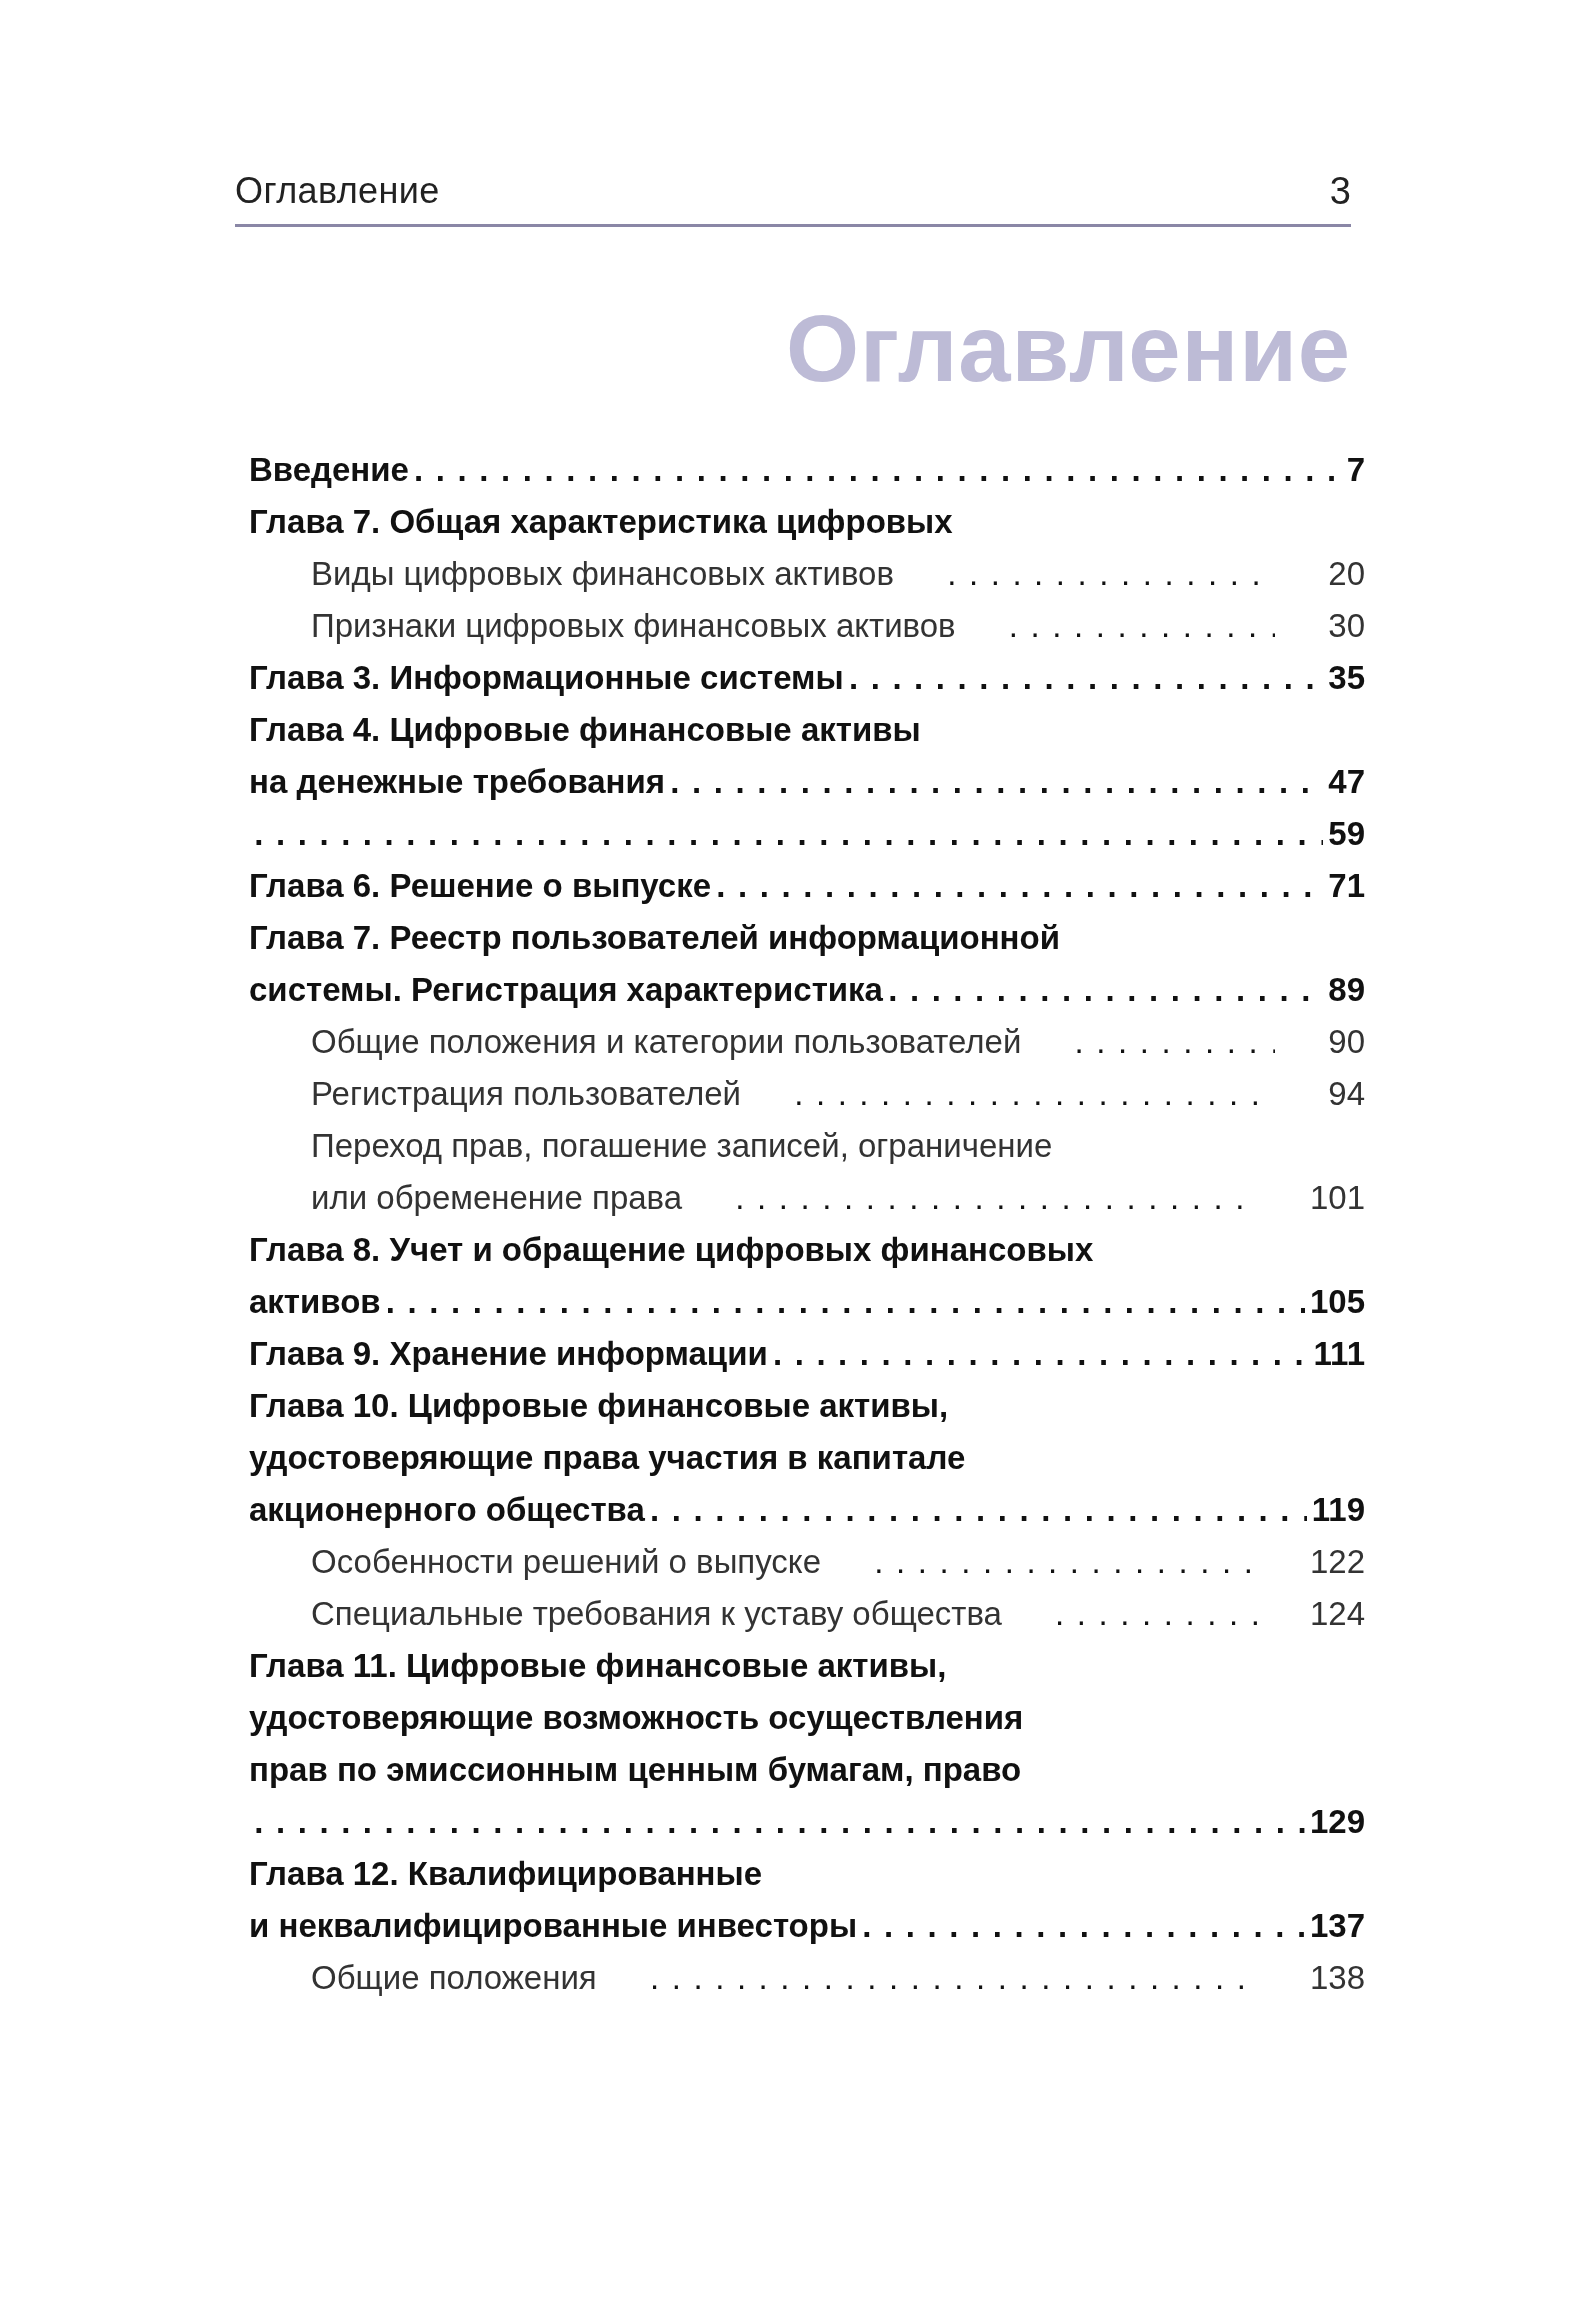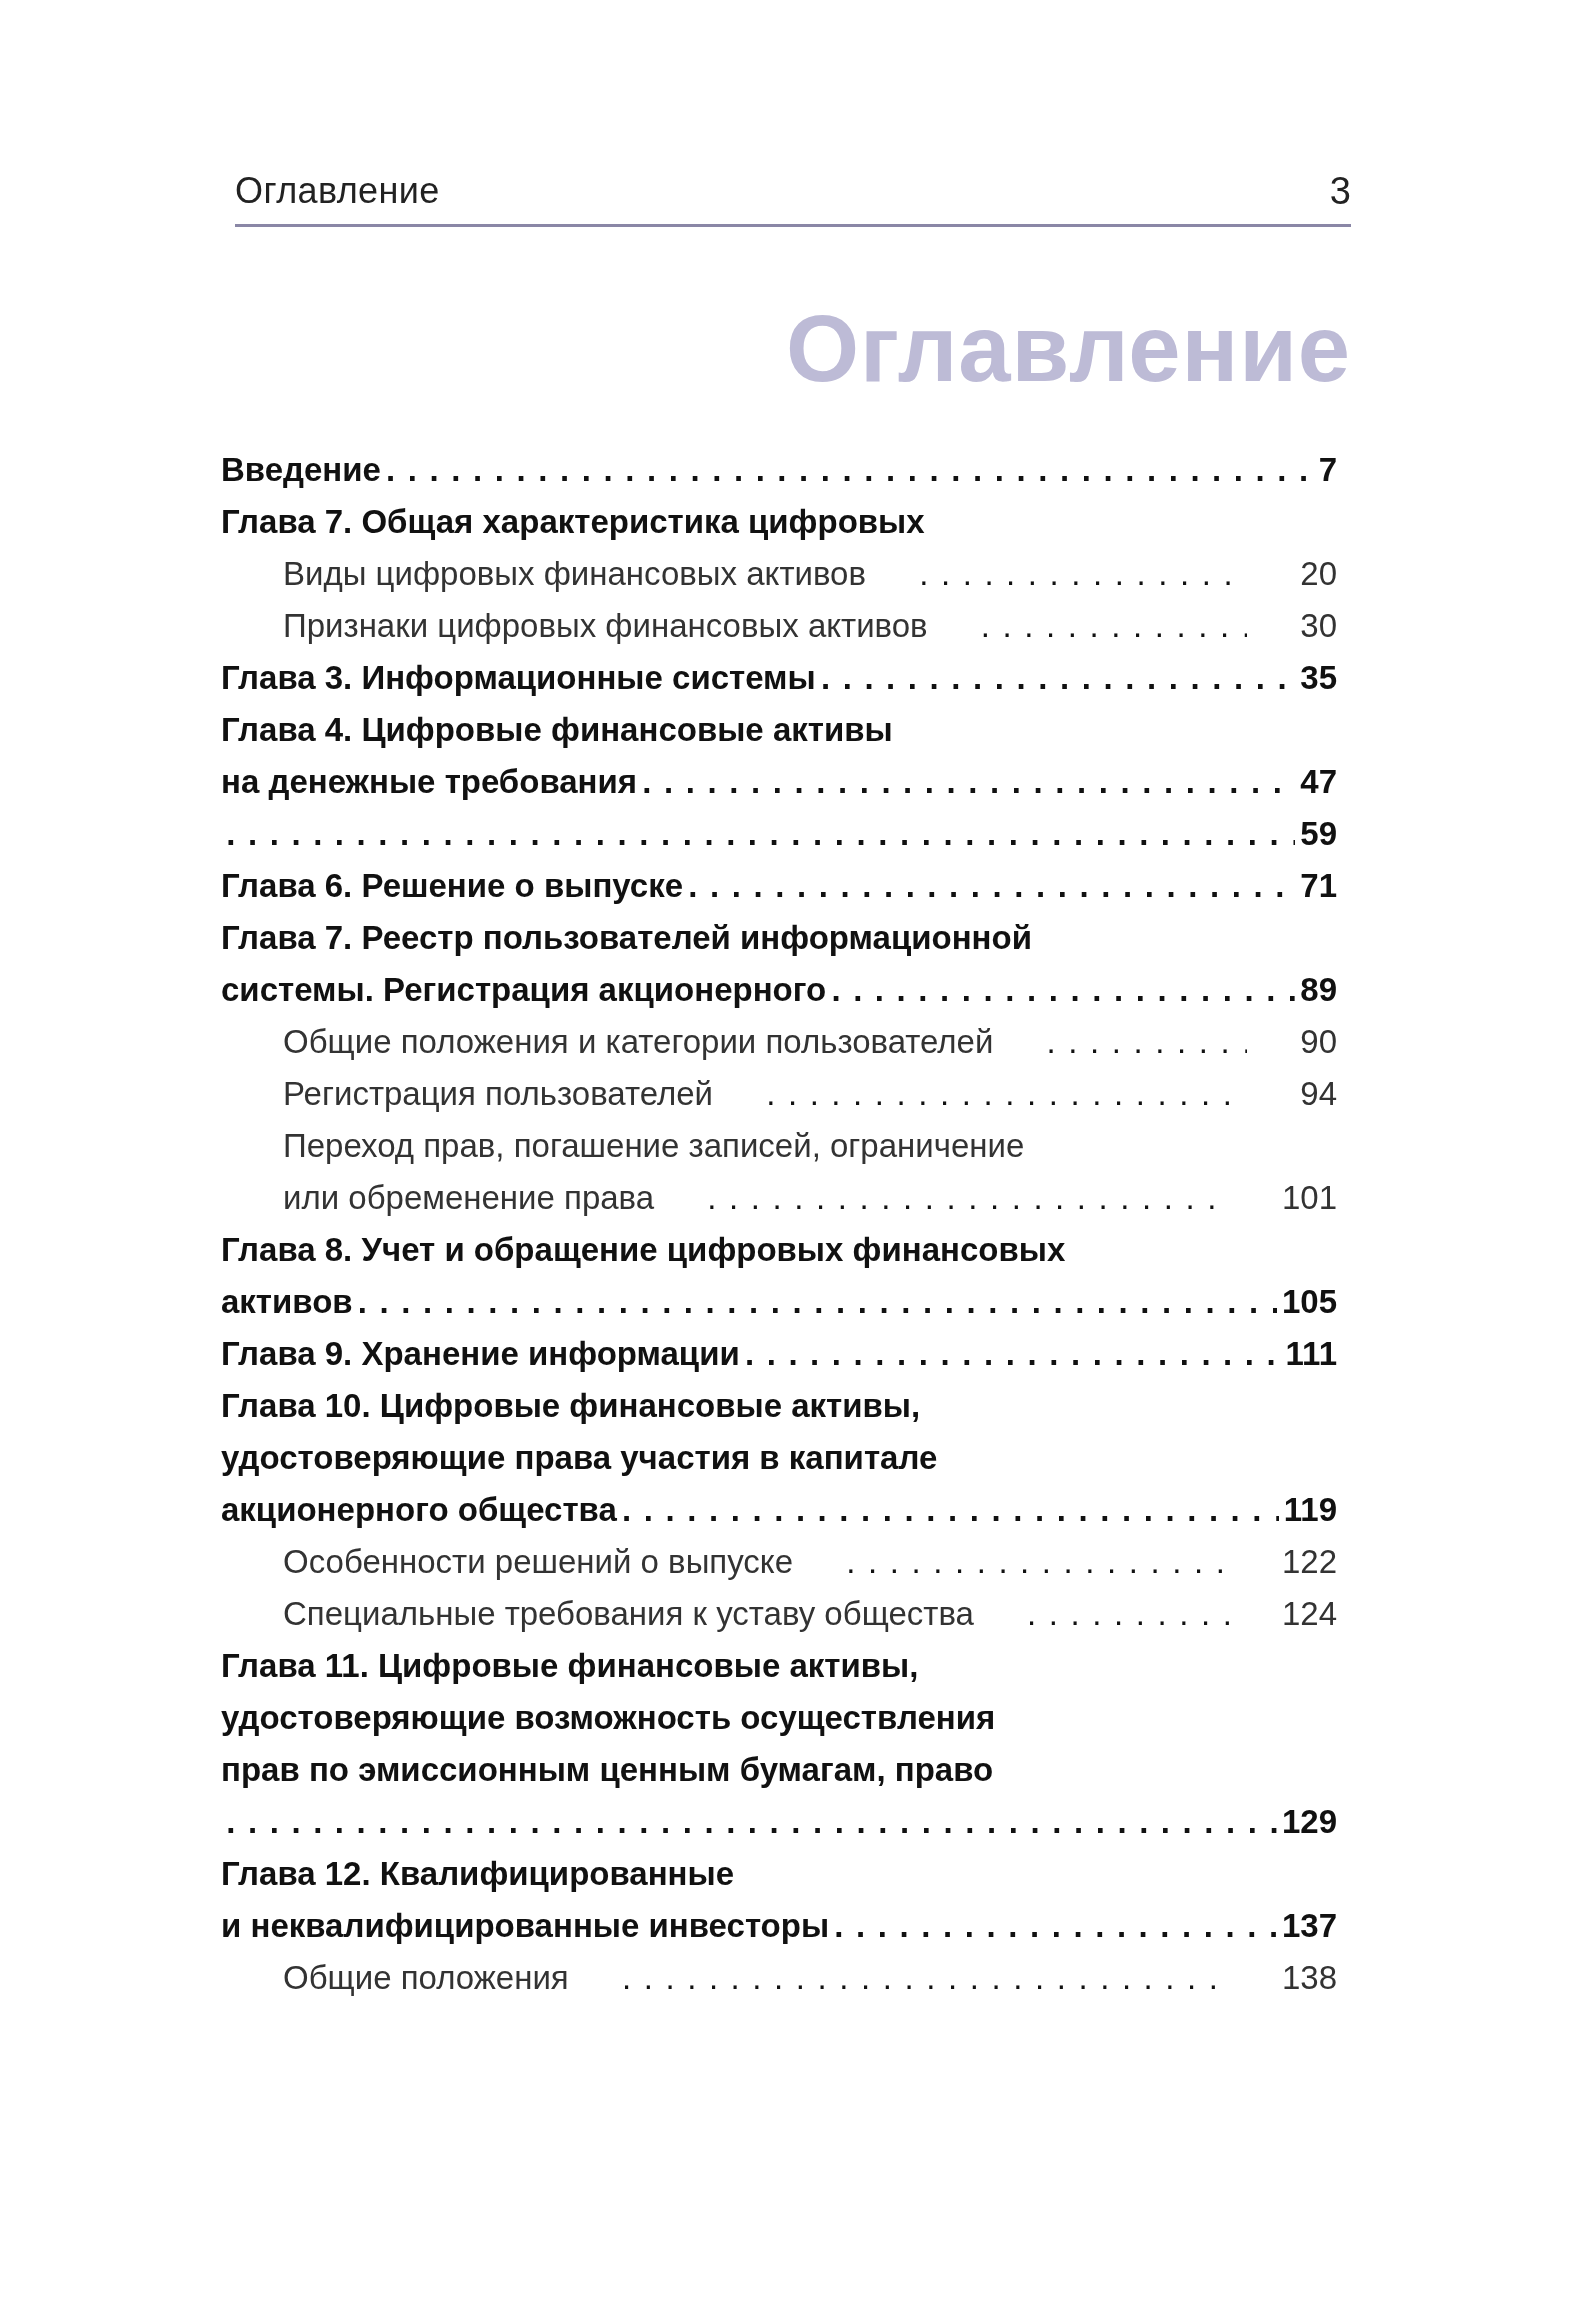--- a/index.html
+++ b/index.html
@@ -3,21 +3,21 @@
 <meta charset="utf-8">
 <style>
   html, body { margin:0; padding:0; background:#ffffff; }
   body { width:1589px; height:2307px; position:relative; overflow:hidden;
          font-family:"Liberation Sans", sans-serif; color:#1a1a1a; }
   .running-head { position:absolute; left:235px; top:170px; width:1116px; height:49px; }
   .rh-title { position:absolute; left:0; top:0; font-size:36px; font-weight:300; color:#222; letter-spacing:0.4px; }
   .rh-page { position:absolute; right:0; top:0; font-size:38px; font-weight:300; color:#222; }
   .rh-rule { position:absolute; left:235px; top:224px; width:1116px; height:2.6px; background:#8a87a6; }
   .big-title { position:absolute; right:238px; top:295px; font-size:94px; font-weight:bold; color:#bdbbd6; letter-spacing:0.9px; }
-  .toc { position:absolute; left:221px; top:444px; width:1116px; }
+  .toc { position:absolute; left:249px; top:444px; width:1116px; }
   .row { display:flex; align-items:baseline; height:52px; line-height:52px; font-size:33px; white-space:nowrap; }
   .row.bold { font-weight:bold; color:#111; }
   .row.sub { font-weight:normal; color:#333; padding-left:62px;gap:48px; }
   .row .label { flex:0 0 auto; }
   .row .leader { flex:1 1 auto; overflow:hidden; margin:0 5.2px; letter-spacing:12px; color:#111; }
   .row .leader::before { content:". . . . . . . . . . . . . . . . . . . . . . . . . . . . . . . . . . . . . . . . . . . . . . . . . . . . . . . . . . . . . . . ."; letter-spacing:1.7px; }
   .row .page { flex:0 0 auto; text-align:right; }
   .row.nodots .leader::before { content:""; }
 </style>
 </head>
@@ -75,21 +75,21 @@
       <span class="label">Глава 6. Решение о выпуске</span>
       <span class="leader"></span>
       <span class="page">71</span>
     </div>
     <div class="row bold nodots">
       <span class="label">Глава 7. Реестр пользователей информационной</span>
       <span class="leader"></span>
       <span class="page"></span>
     </div>
     <div class="row bold">
-      <span class="label">системы. Регистрация акционерного</span>
+      <span class="label">системы. Регистрация характеристика</span>
       <span class="leader"></span>
       <span class="page">89</span>
     </div>
     <div class="row sub">
       <span class="label">Общие положения и категории пользователей</span>
       <span class="leader"></span>
       <span class="page">90</span>
     </div>
     <div class="row sub">
       <span class="label">Регистрация пользователей</span>

